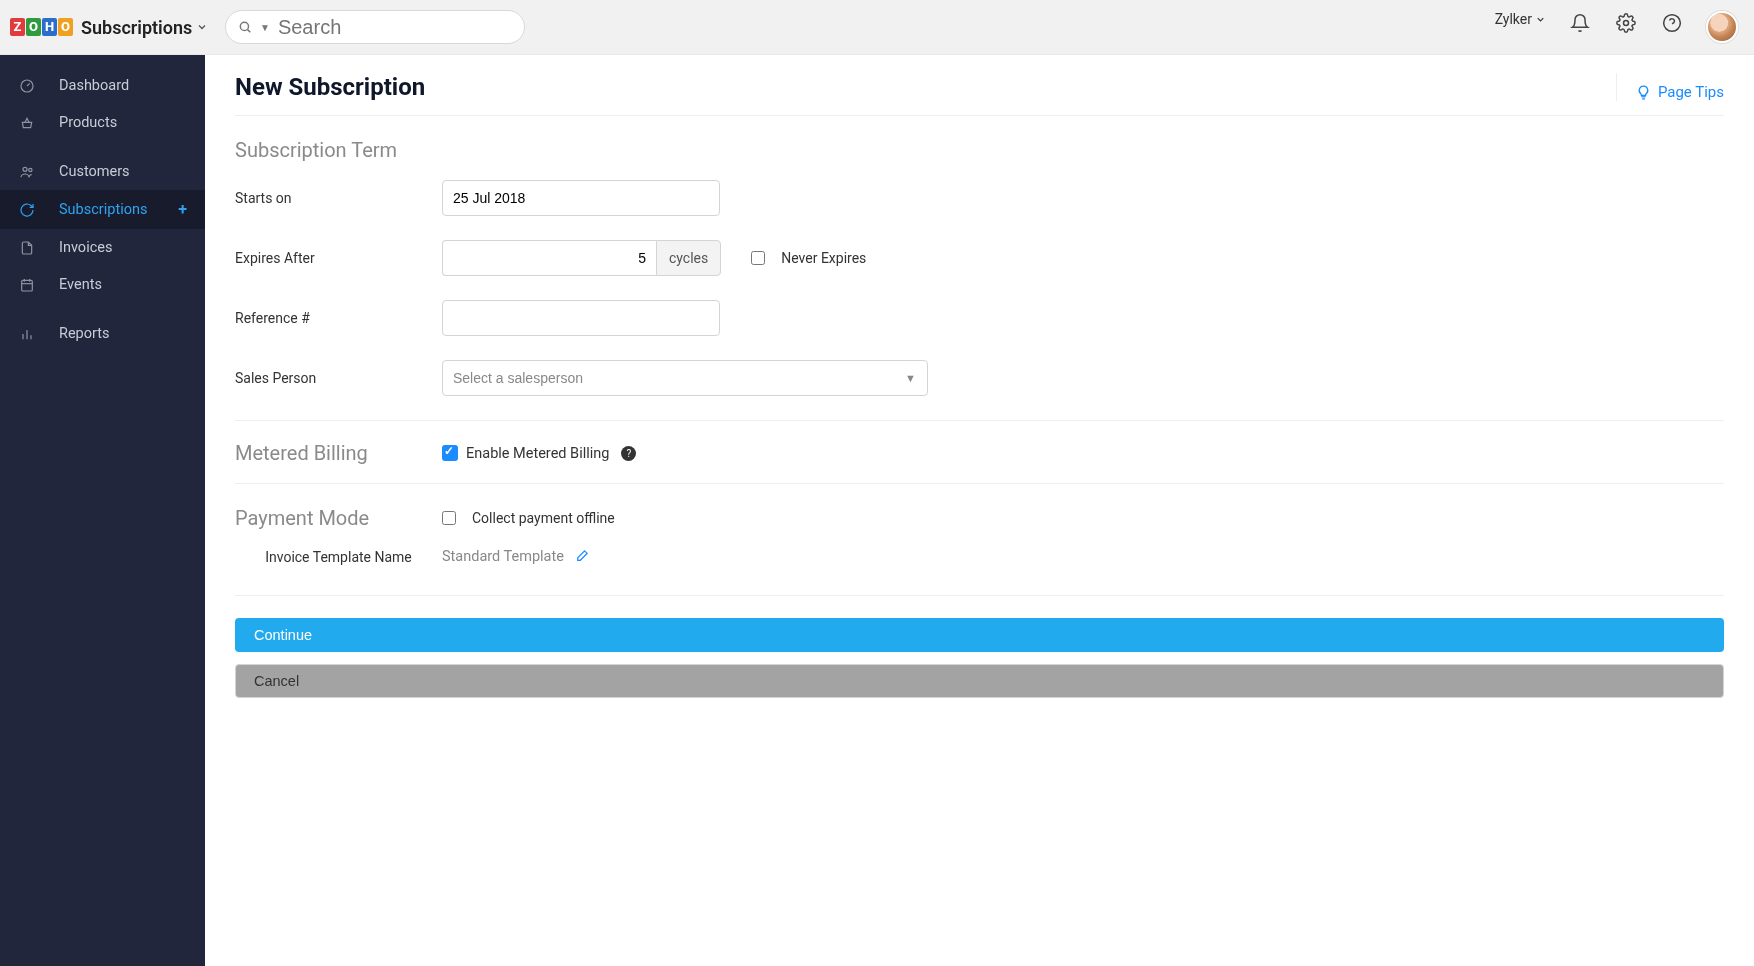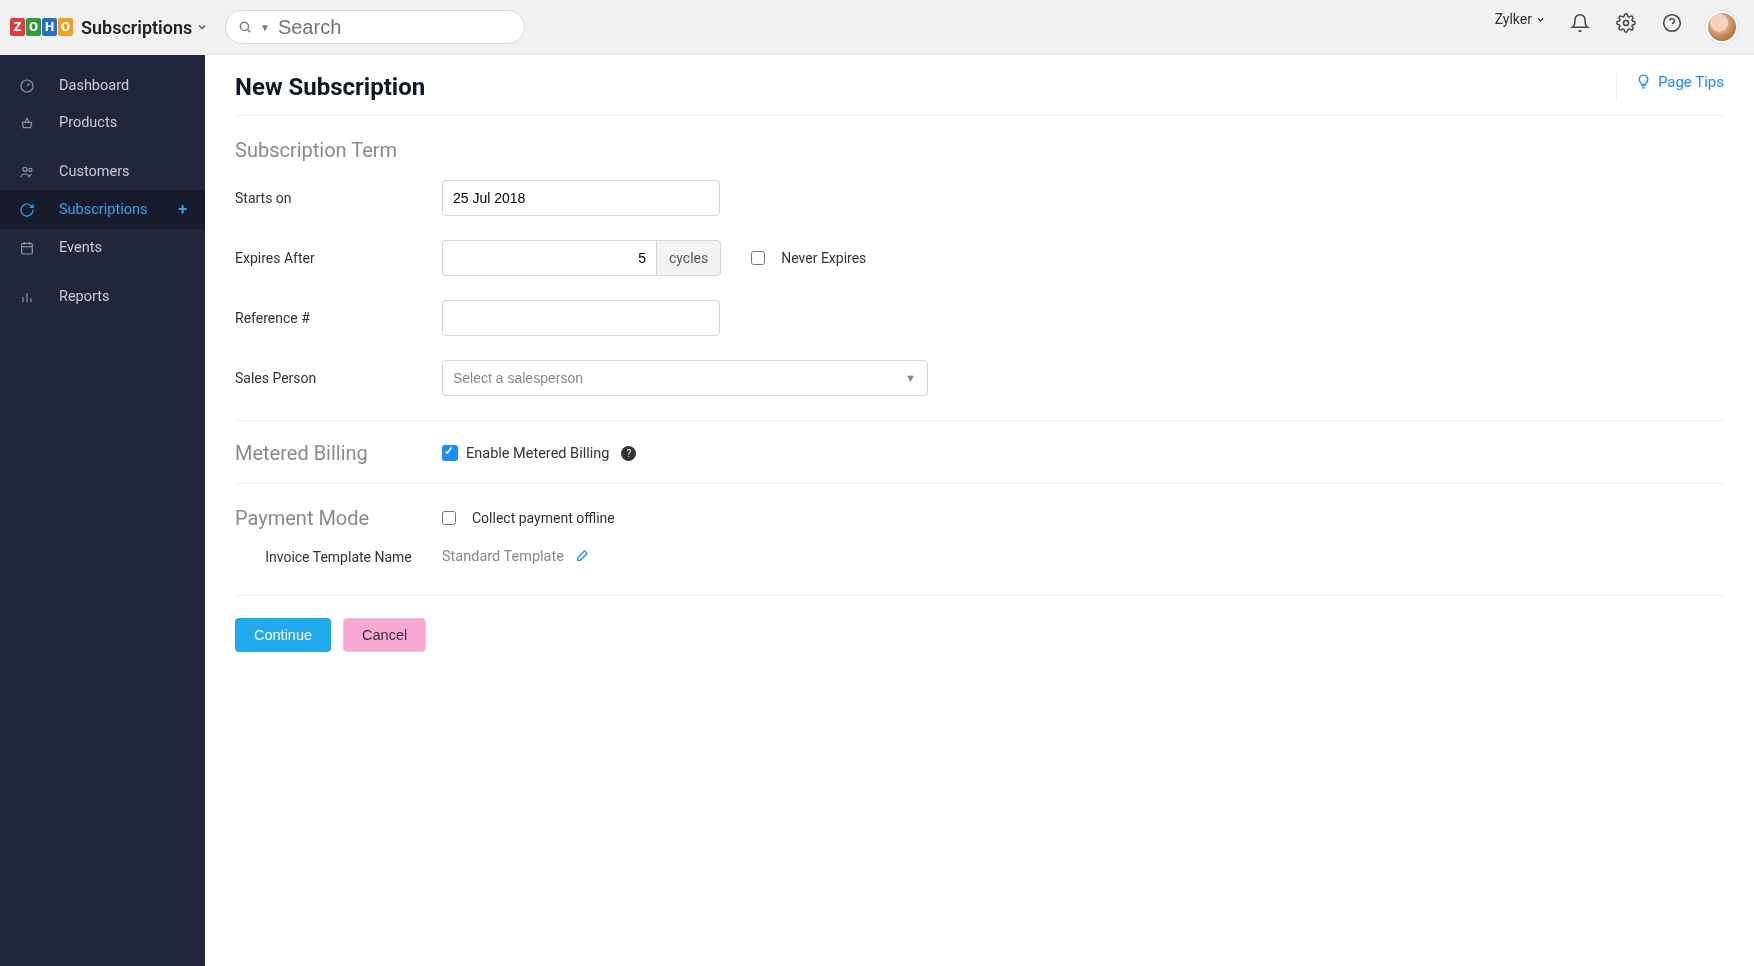--- a/index.html
+++ b/index.html
@@ -128,21 +128,21 @@
   }
   .page-header {
     display: flex;
     align-items: center;
     justify-content: space-between;
     padding-bottom: 14px;
     border-bottom: 1px solid #eee;
   }
   .page-title { font-size: 24px; font-weight: 700; color: #0f172a;}
   .page-tips {
-    display: flex; align-items: flex-start; gap: 6px;
+    display: flex; align-items: flex-end; gap: 6px;
     color: #1a8cff; font-size: 15px;
     padding-left: 18px;
     border-left: 1px solid #eee;
     height: 28px;
     cursor:pointer;
   }
 
   .section-title {
     font-size: 20px;
     color: #8a8a8a;
@@ -274,21 +274,21 @@
     height: 34px;
     padding: 0 18px;
     border-radius: 4px;
     font-size: 14.5px;
     cursor: pointer;
     display: flex;
     align-items: center;
     border: 1px solid transparent;
   }
   .btn-primary { background:#22aaee; color:#fff;}
-  .btn-secondary{ background:#f9a8d4; border-color:#d4d4d4; color:#333;}
+  .btn-secondary{ background:#a3a3a3; border-color:#d4d4d4; color:#333;}
 
   svg { display: block; }
 </style>
 </head>
 <body>
 
 <div class="app">
 
   <div class="topbar">
     <div class="topbar-left">
@@ -387,20 +387,29 @@
               <path d="M21 12a9 9 0 1 1-3-6.7L21 8"></path>
               <polyline points="21 3 21 8 16 8"></polyline>
             </svg>
         </span>
         <span>Subscriptions</span>
         <span class="plus">+</span>
       </div>
       <div class="side-item">
         <span class="sicon">
           <svg width="16" height="16" viewBox="0 0 24 24" fill="none" stroke="currentColor" stroke-width="1.8">
+              <path d="M14 3H7a2 2 0 0 0-2 2v14a2 2 0 0 0 2 2h10a2 2 0 0 0 2-2V8z"></path>
+              <polyline points="14 3 14 8 19 8"></polyline>
+            </svg>
+        </span>
+        <span>Invoices</span>
+      </div>
+      <div class="side-item">
+        <span class="sicon">
+          <svg width="16" height="16" viewBox="0 0 24 24" fill="none" stroke="currentColor" stroke-width="1.8">
               <rect x="4" y="5" width="16" height="16" rx="2"></rect>
               <line x1="4" y1="10" x2="20" y2="10"></line>
               <line x1="8" y1="3" x2="8" y2="7"></line>
               <line x1="16" y1="3" x2="16" y2="7"></line>
             </svg>
         </span>
         <span>Events</span>
       </div>
       <div class="side-group-gap"></div>
       <div class="side-item">
@@ -488,20 +497,20 @@
         <span class="template-value">Standard Template</span>
         <span class="edit-icon">
           <svg width="15" height="15" viewBox="0 0 24 24" fill="none" stroke="currentColor" stroke-width="2">
               <path d="M17 3l4 4-11 11H6v-4z"></path>
             </svg>
         </span>
       </div>
 
       <hr class="thin">
 
-      <div class="actions" style="margin-top:22px;">
+      <div class="actions" style="margin-top:22px;flex-direction:column;">
         <button class="btn btn-primary">Continue</button>
         <button class="btn btn-secondary">Cancel</button>
       </div>
 
     </div>
   </div>
 </div>
 
 </body></html>

